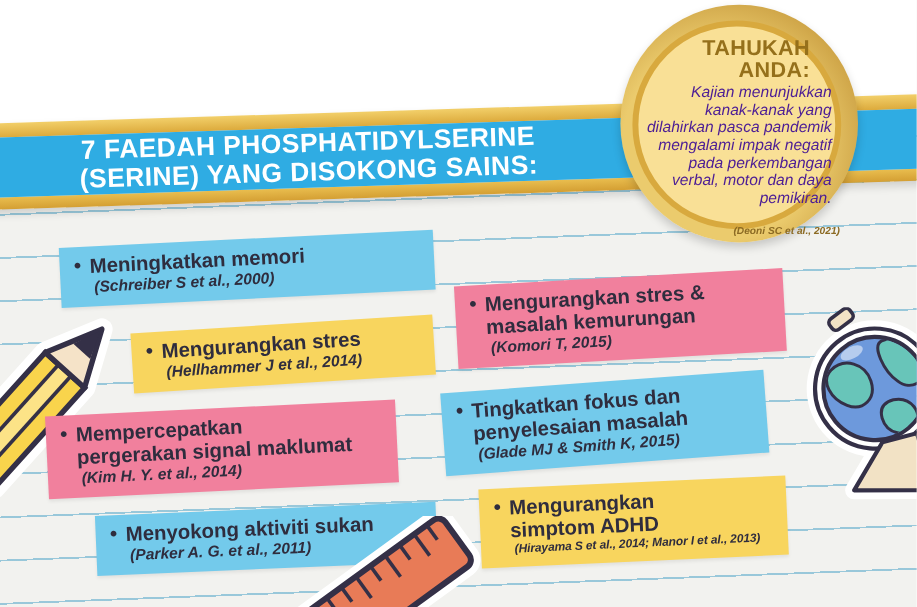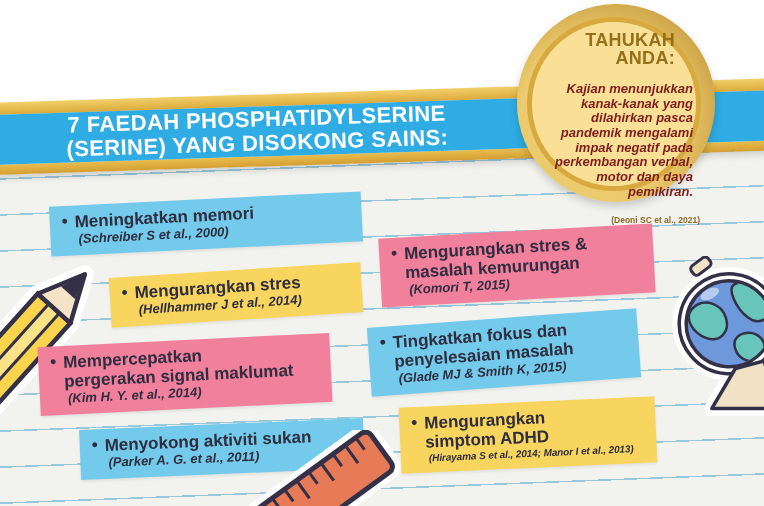--- a/index.html
+++ b/index.html
@@ -48,25 +48,25 @@
     position:absolute; left:10px; top:13px; width:174px; height:174px;
     border-radius:50%; background:#F9E096; border:5px solid #D8A93E;
     box-sizing:border-box;
   }
   .badge-content{position:absolute; left:15px; top:27px; width:168px; text-align:right;}
   .badge-heading{
     width:118px; margin:0 auto 3px auto;
     color:#95701B; font-weight:800; font-size:18px; line-height:1.0; letter-spacing:.3px;
   }
   .badge-body{
-    width:154px; margin:15px auto; color:#7f1d1d; font-weight:700; font-style:italic;
+    width:154px; margin:3px auto; color:#4c1d95; font-weight:400; font-style:italic;
     font-size:13px; line-height:1.13;
   }
   .badge-cite{
-    margin-top:14px; color:#8C6B24; font-weight:700; font-size:8.5px;
+    margin-top:14px; color:#8C6B24; font-weight:700; font-style:italic; font-size:8.5px;
   }
   
   .note{
     position:absolute; z-index:4; color:#2F2D3E;
     padding:7px 13px 8px 12px; box-sizing:border-box;
     box-shadow:0 2px 3px rgba(0,0,0,.07);
   }
   .note-blue{background:#73CAEB;}
   .note-pink{background:#F1809D;}
   .note-yellow{background:#F8D55E;}

